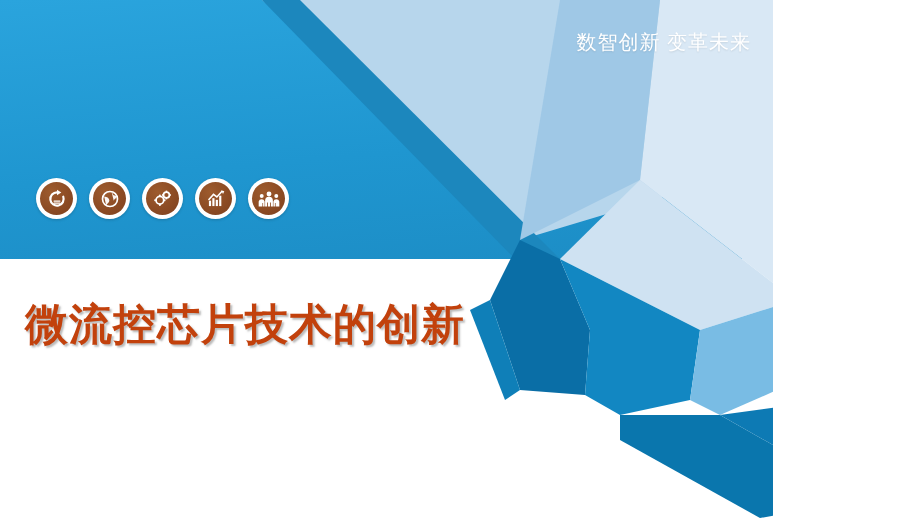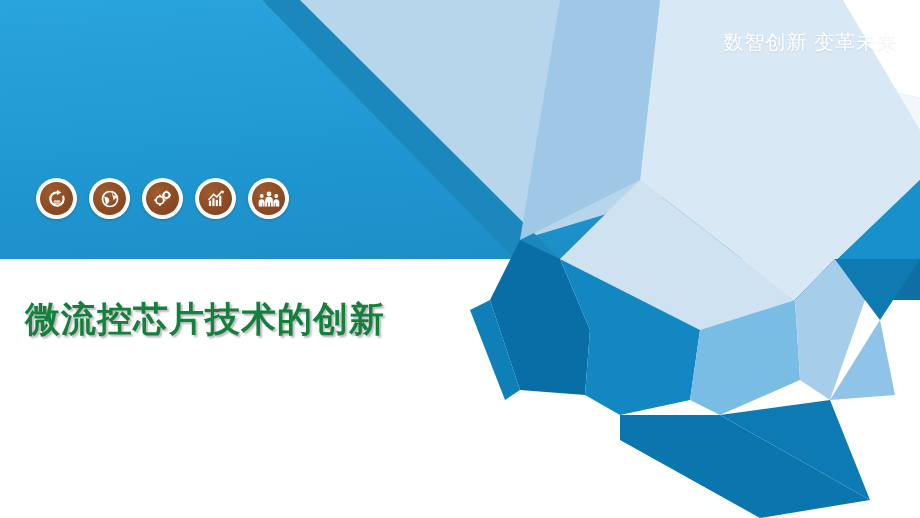--- a/index.html
+++ b/index.html
@@ -6,21 +6,21 @@
     margin: 0;
     padding: 0;
     background: #ffffff;
   }
   body {
     font-family: "Liberation Sans", "DejaVu Sans", sans-serif;
   }
 
   #slide {
     position: relative;
-    width: 920px;
+    width: 773px;
     height: 518px;
     overflow: hidden;
     background: #ffffff;
   }
 
   
   .bg-band {
     position: absolute;
     left: 0;
     top: 0;
@@ -81,23 +81,23 @@
     justify-content: center;
     overflow: hidden;
   }
   .icon-badge svg { display: block; }
 
   
   .title {
     position: absolute;
     left: 25px;
     top: 296px;
-    font-size: 35px;
+    font-size: 43px;
     font-weight: bold;
-    color: #15803d;
+    color: #c2410c;
     letter-spacing: 1px;
     white-space: nowrap;
     text-shadow: 2px 2px 2px rgba(130,130,130,0.55);
   }
 </style>
 </head>
 <body>
 
 <div id="slide">
 

